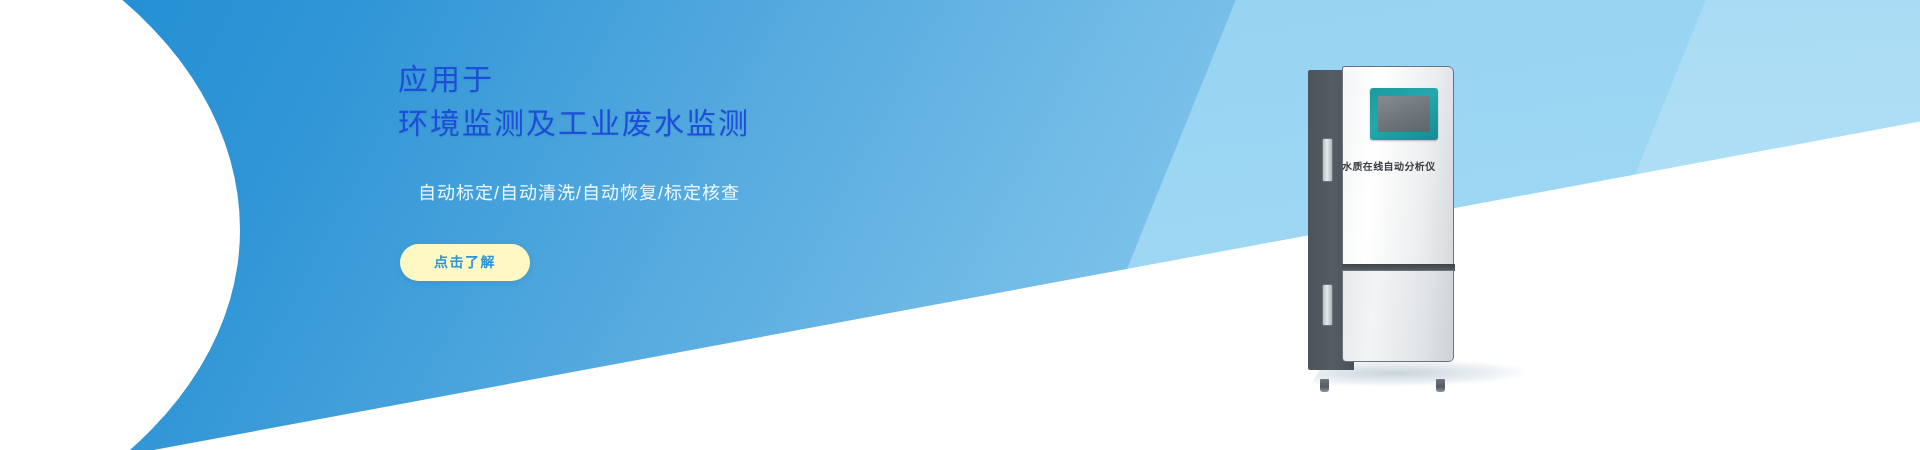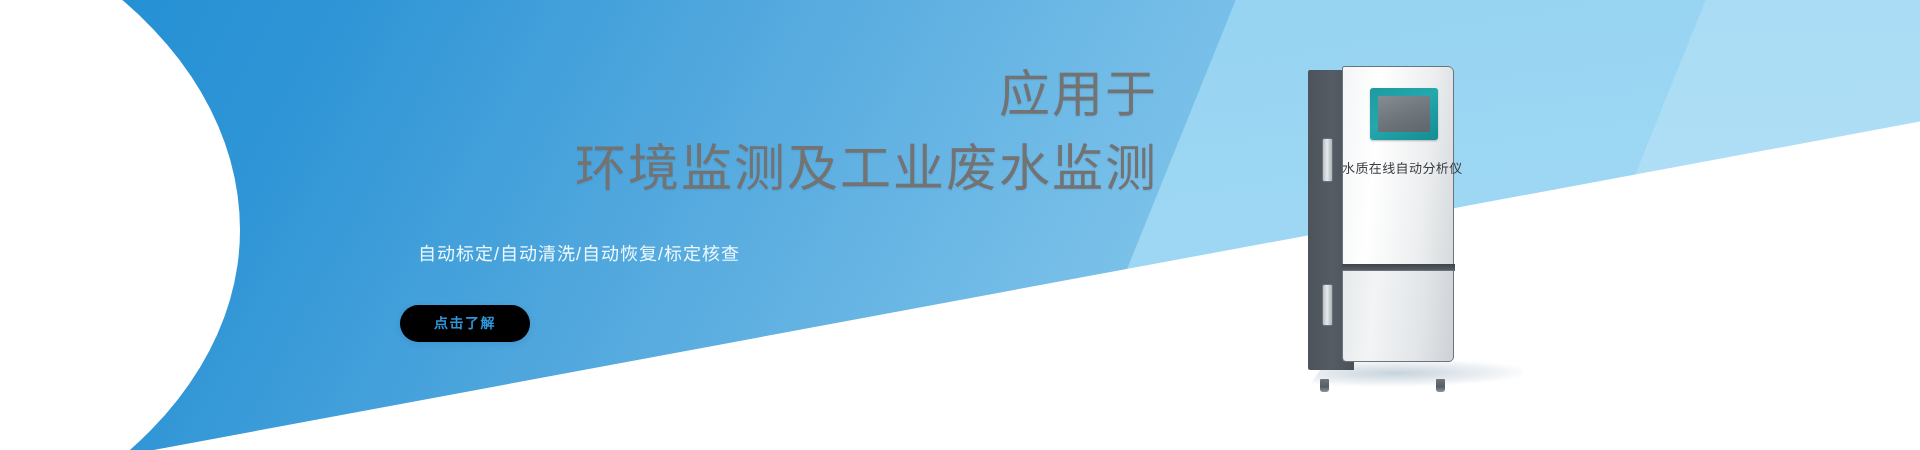--- a/index.html
+++ b/index.html
@@ -70,27 +70,26 @@
   
   .copy{
     position:absolute;
     left:398px;
     top:58px;
     width:760px;
     z-index:6;
   }
   .headline{
     margin:0;
-    color:#737373;
-    font-size:51px;
+    color:#1d4ed8;
+    font-size:30px;
     font-weight:400;
     line-height:1.45;
     letter-spacing:2px;
     text-shadow:0 1px 2px rgba(20,80,130,.12);
-    text-align:right;
   }
   .headline .ln{display:block;white-space:nowrap;}
 
   .subtitle{
     margin:36px 0 0 20px;
     color:#f2fbff;
     font-size:18px;
     font-weight:400;
     letter-spacing:1px;
     line-height:1.4;
@@ -99,21 +98,21 @@
   }
 
   .cta{
     display:inline-block;
     margin:38px 0 0 2px;
     padding:0 34px;
     height:37px;
     line-height:37px;
     border:none;
     border-radius:20px;
-    background:#000000;
+    background:#fef9c3;
     color:#2f95d6;
     font-family:inherit;
     font-size:14px;
     font-weight:700;
     letter-spacing:1.5px;
     cursor:pointer;
     box-shadow:0 2px 6px rgba(20,70,110,.13);
   }
 
   
@@ -180,24 +179,25 @@
     right:8px; bottom:8px;
     background:linear-gradient(160deg,#868d92 0%,#6f767c 50%,#5e656b 100%);
     border-radius:1px;
   }
   .dev-label{
     position:absolute;
     left:34px; top:96px;
     width:92px;
     text-align:center;
     color:#3a3f45;
-    font-size:13px;
+    font-size:10px;
     font-family:"Liberation Serif","DejaVu Serif",serif;
     letter-spacing:.4px;
     white-space:nowrap;
+    font-weight:bold;
   }
   .dev-handle-up{
     position:absolute;
     left:14px; top:76px;
     width:11px; height:44px;
     background:linear-gradient(90deg,#b9bfc4,#e6eaec 45%,#aeb4b9);
     border:1px solid #6c7278;
     border-radius:2px;
   }
   .dev-handle-low{

